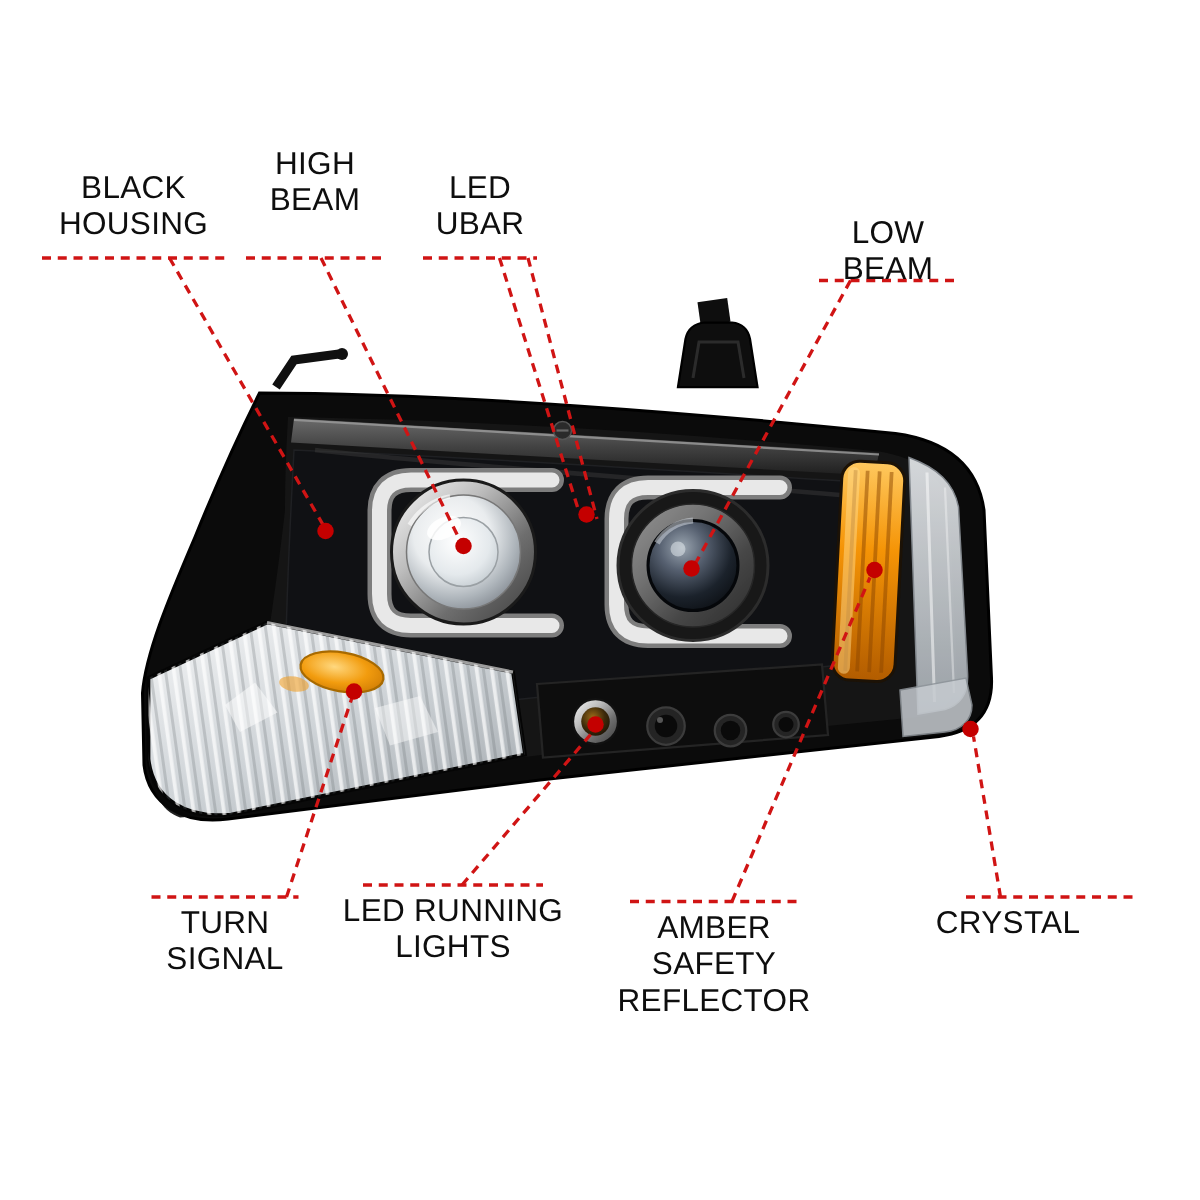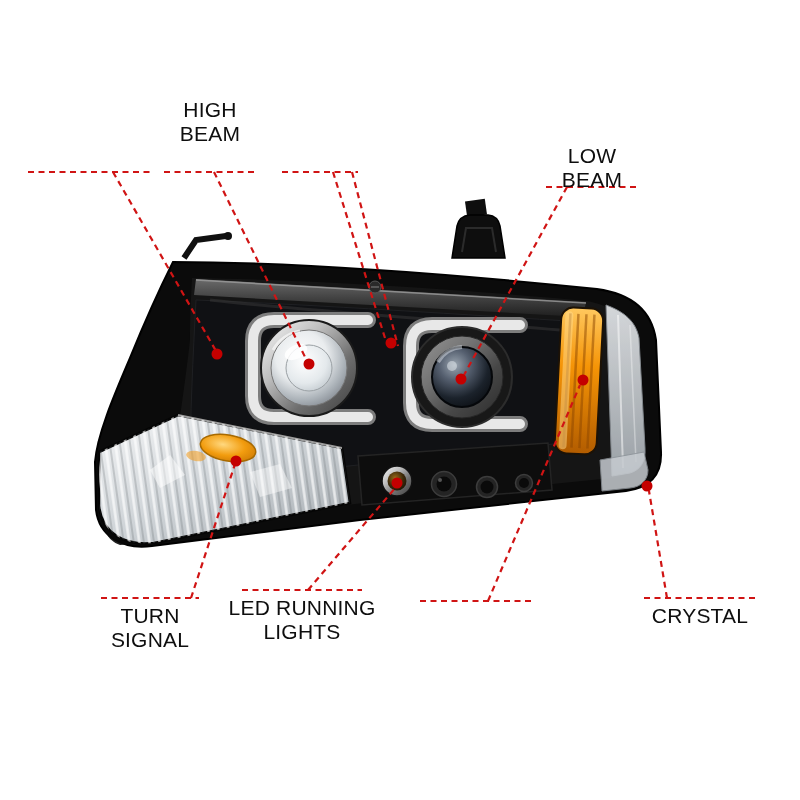--- a/index.html
+++ b/index.html
@@ -215,33 +215,46 @@
       <circle class="ann-dot" cx="309" cy="364" r="5.5" fill="#c40000"></circle>
       <circle class="ann-dot" cx="391" cy="343" r="5.5" fill="#c40000"></circle>
       <circle class="ann-dot" cx="461" cy="379" r="5.5" fill="#c40000"></circle>
       <circle class="ann-dot" cx="236" cy="461" r="5.5" fill="#c40000"></circle>
       <circle class="ann-dot" cx="397" cy="483" r="5.5" fill="#c40000"></circle>
       <circle class="ann-dot" cx="583" cy="380" r="5.5" fill="#c40000"></circle>
       <circle class="ann-dot" cx="647" cy="486" r="5.5" fill="#c40000"></circle>
     </g>
   </svg>
 
+  <div class="callout" style="left:89px;top:114px">
+    <span>BLACK</span>
+    <span>HOUSING</span>
+  </div>
   <div class="callout" style="left:210px;top:98px">
     <span>HIGH</span>
     <span>BEAM</span>
   </div>
+  <div class="callout" style="left:320px;top:114px">
+    <span>LED</span>
+    <span>UBAR</span>
+  </div>
   <div class="callout" style="left:592px;top:144px">
     <span>LOW</span>
     <span>BEAM</span>
   </div>
   <div class="callout" style="left:302px;top:596px">
     <span>LED RUNNING</span>
     <span>LIGHTS</span>
   </div>
   <div class="callout" style="left:150px;top:604px">
     <span>TURN</span>
     <span>SIGNAL</span>
   </div>
-  <div class="callout" style="left:700px;top:604px">
+  <div class="callout" style="left:476px;top:607px">
+    <span>AMBER</span>
+    <span>SAFETY</span>
+    <span>REFLECTOR</span>
+  </div>
+  <div class="callout" style="left:672px;top:604px">
     <span>CRYSTAL</span>
   </div>
 
 </div>
 
 </body></html>

